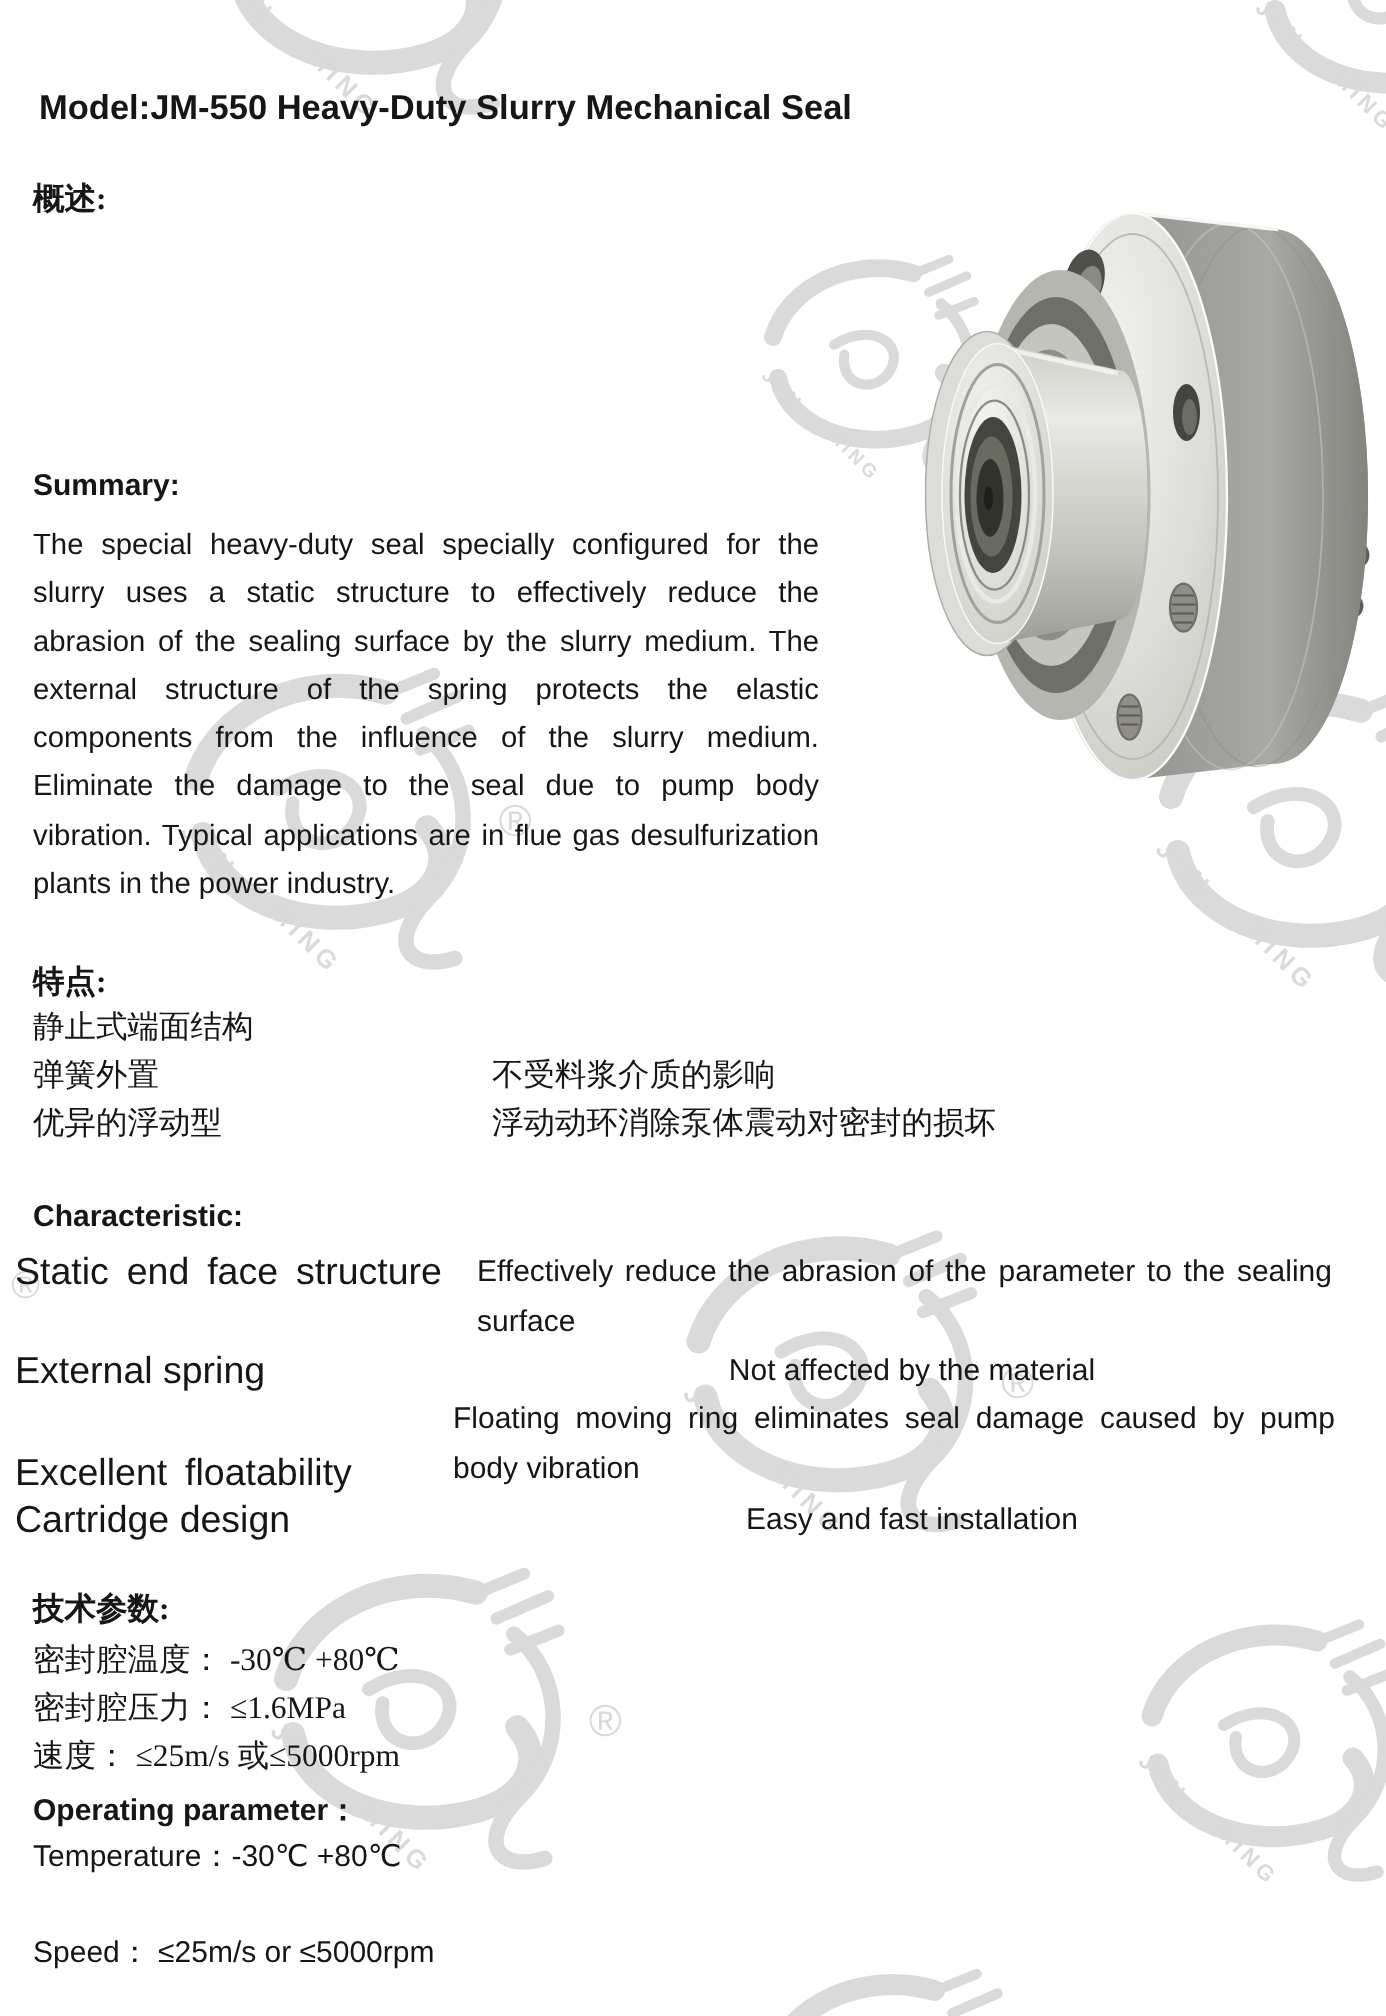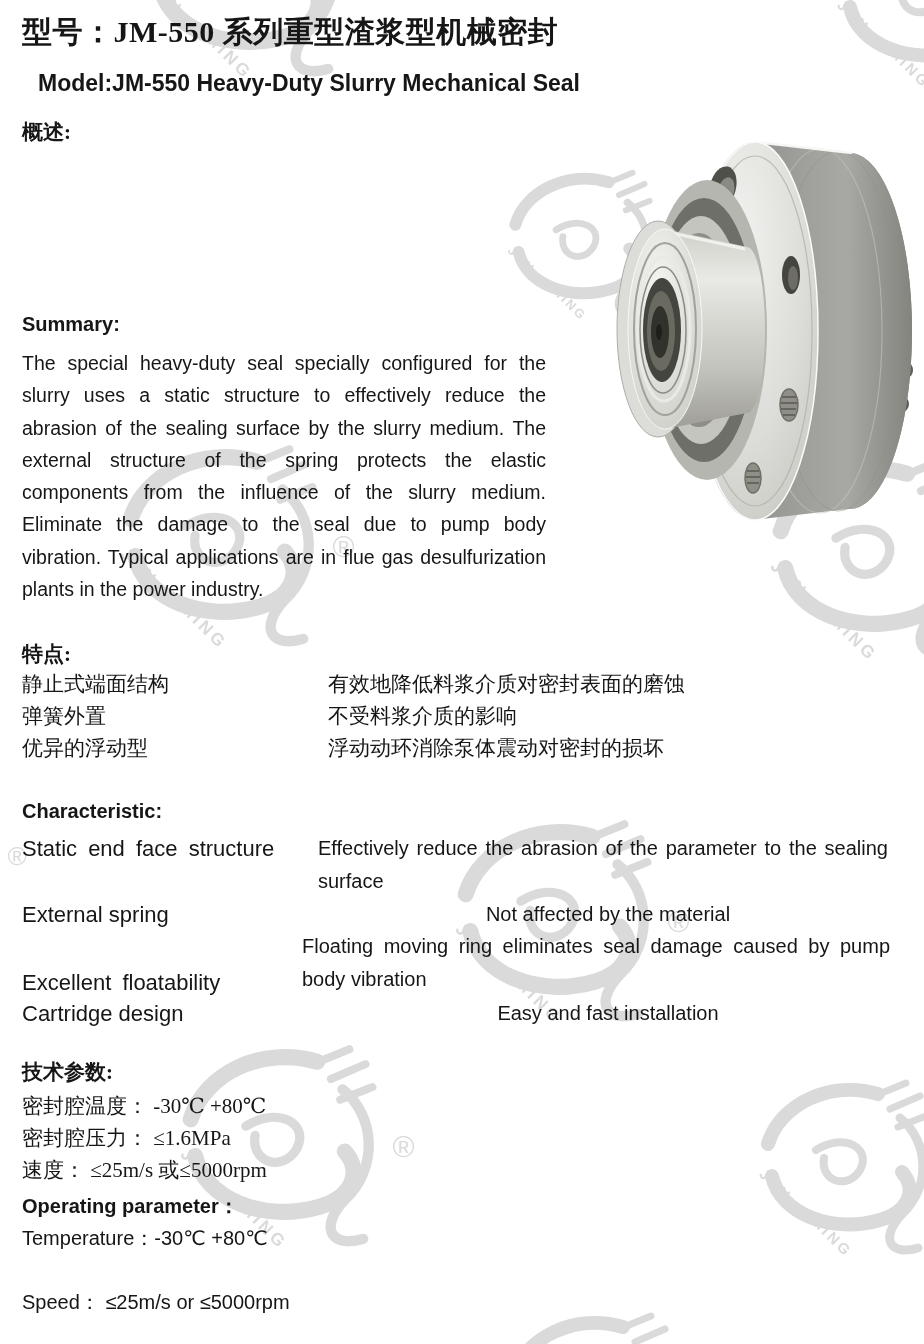--- a/index.html
+++ b/index.html
@@ -16,21 +16,21 @@
   .h-en{font-size:20px;font-weight:bold;}
   #ov-h{top:118px;left:22px;}
   #ov-cn{top:149px;left:22px;width:524px;font-size:22px;line-height:33px;text-align:justify;letter-spacing:.5px;}
   #sum-h{top:313px;left:22px;}
   #ov-en{top:347px;left:22px;width:524px;font-size:19.5px;line-height:32.3px;text-align:justify;}
   #ft-h{top:640px;left:22px;}
   .cnrow{left:22px;width:880px;font-size:21px;line-height:32px;}
   .cnrow .val{position:absolute;left:306px;top:0;}
   #cnr0{top:668px;} #cnr1{top:700px;} #cnr2{top:732px;} #cnr3{top:764px;}
   #ch-h{top:800px;left:22px;}
-  .enlbl{left:22px;font-size:22px;line-height:33px;}
+  .enlbl{left:10px;font-size:25px;line-height:33px;}
   .enval{font-size:20px;line-height:33px;text-align:justify;}
   .ws{word-spacing:5px;}
   #enr0l{top:832px;} #enr0v{top:832px;left:318px;width:570px;}
   #enr1l{top:898px;} #enr1v{top:898px;left:328px;width:560px;text-align:center;}
   #enr2l{top:930px;margin-top:36px;} #enr2v{top:930px;left:302px;width:588px;}
   #enr3l{top:997px;} #enr3v{top:997px;left:328px;width:560px;text-align:center;}
   #tp-h{top:1058px;left:22px;}
   .cnparam{left:22px;font-size:21px;line-height:32px;}
   #cnp0{top:1090px;} #cnp1{top:1122px;} #cnp2{top:1154px;}
   #op-h{top:1193px;left:22px;}
@@ -143,33 +143,31 @@
     <ellipse cx="68" cy="205" rx="23" ry="63" fill="none" stroke="#8b8b82" stroke-width="1.5"></ellipse>
 
     <ellipse cx="67" cy="205" rx="19" ry="52" fill="#45453f"></ellipse>
     <ellipse cx="66" cy="206" rx="14" ry="40" fill="#6a6a61"></ellipse>
     <ellipse cx="65" cy="207" rx="9" ry="26" fill="#32322d"></ellipse>
     <ellipse cx="64" cy="207" rx="3" ry="8" fill="#1e1e1b"></ellipse>
   </svg>
 
   <div class="content">
 
-    <h1 class="abs cn" id="title-cn" style="margin:0;">型号：JM-550 系列重型渣浆型机械密封</h1>
-    <h2 class="abs en" id="title-en" style="margin:16px;">Model:JM-550 Heavy-Duty Slurry Mechanical Seal</h2>
+    <h2 class="abs en" id="title-en" style="margin:4px;">Model:JM-550 Heavy-Duty Slurry Mechanical Seal</h2>
 
     <div class="abs cn h-cn" id="ov-h">概述:</div>
 
     <div class="abs en h-en" id="sum-h">Summary:</div>
     <div class="abs en" id="ov-en">The special heavy-duty seal specially configured for the slurry uses a static structure to effectively reduce the abrasion of the sealing surface by the slurry medium. The external structure of the spring protects the elastic components from the influence of the slurry medium. Eliminate the damage to the seal due to pump body vibration. Typical applications are in flue gas desulfurization plants in the power industry.</div>
 
     <div class="abs cn h-cn" id="ft-h">特点:</div>
 
     <div class="abs cn cnrow" id="cnr0">
       <span>静止式端面结构</span>
-      <span class="val">有效地降低料浆介质对密封表面的磨蚀</span>
     </div>
     <div class="abs cn cnrow" id="cnr1">
       <span>弹簧外置</span>
       <span class="val">不受料浆介质的影响</span>
     </div>
     <div class="abs cn cnrow" id="cnr2">
       <span>优异的浮动型</span>
       <span class="val">浮动动环消除泵体震动对密封的损坏</span>
     </div>
 

